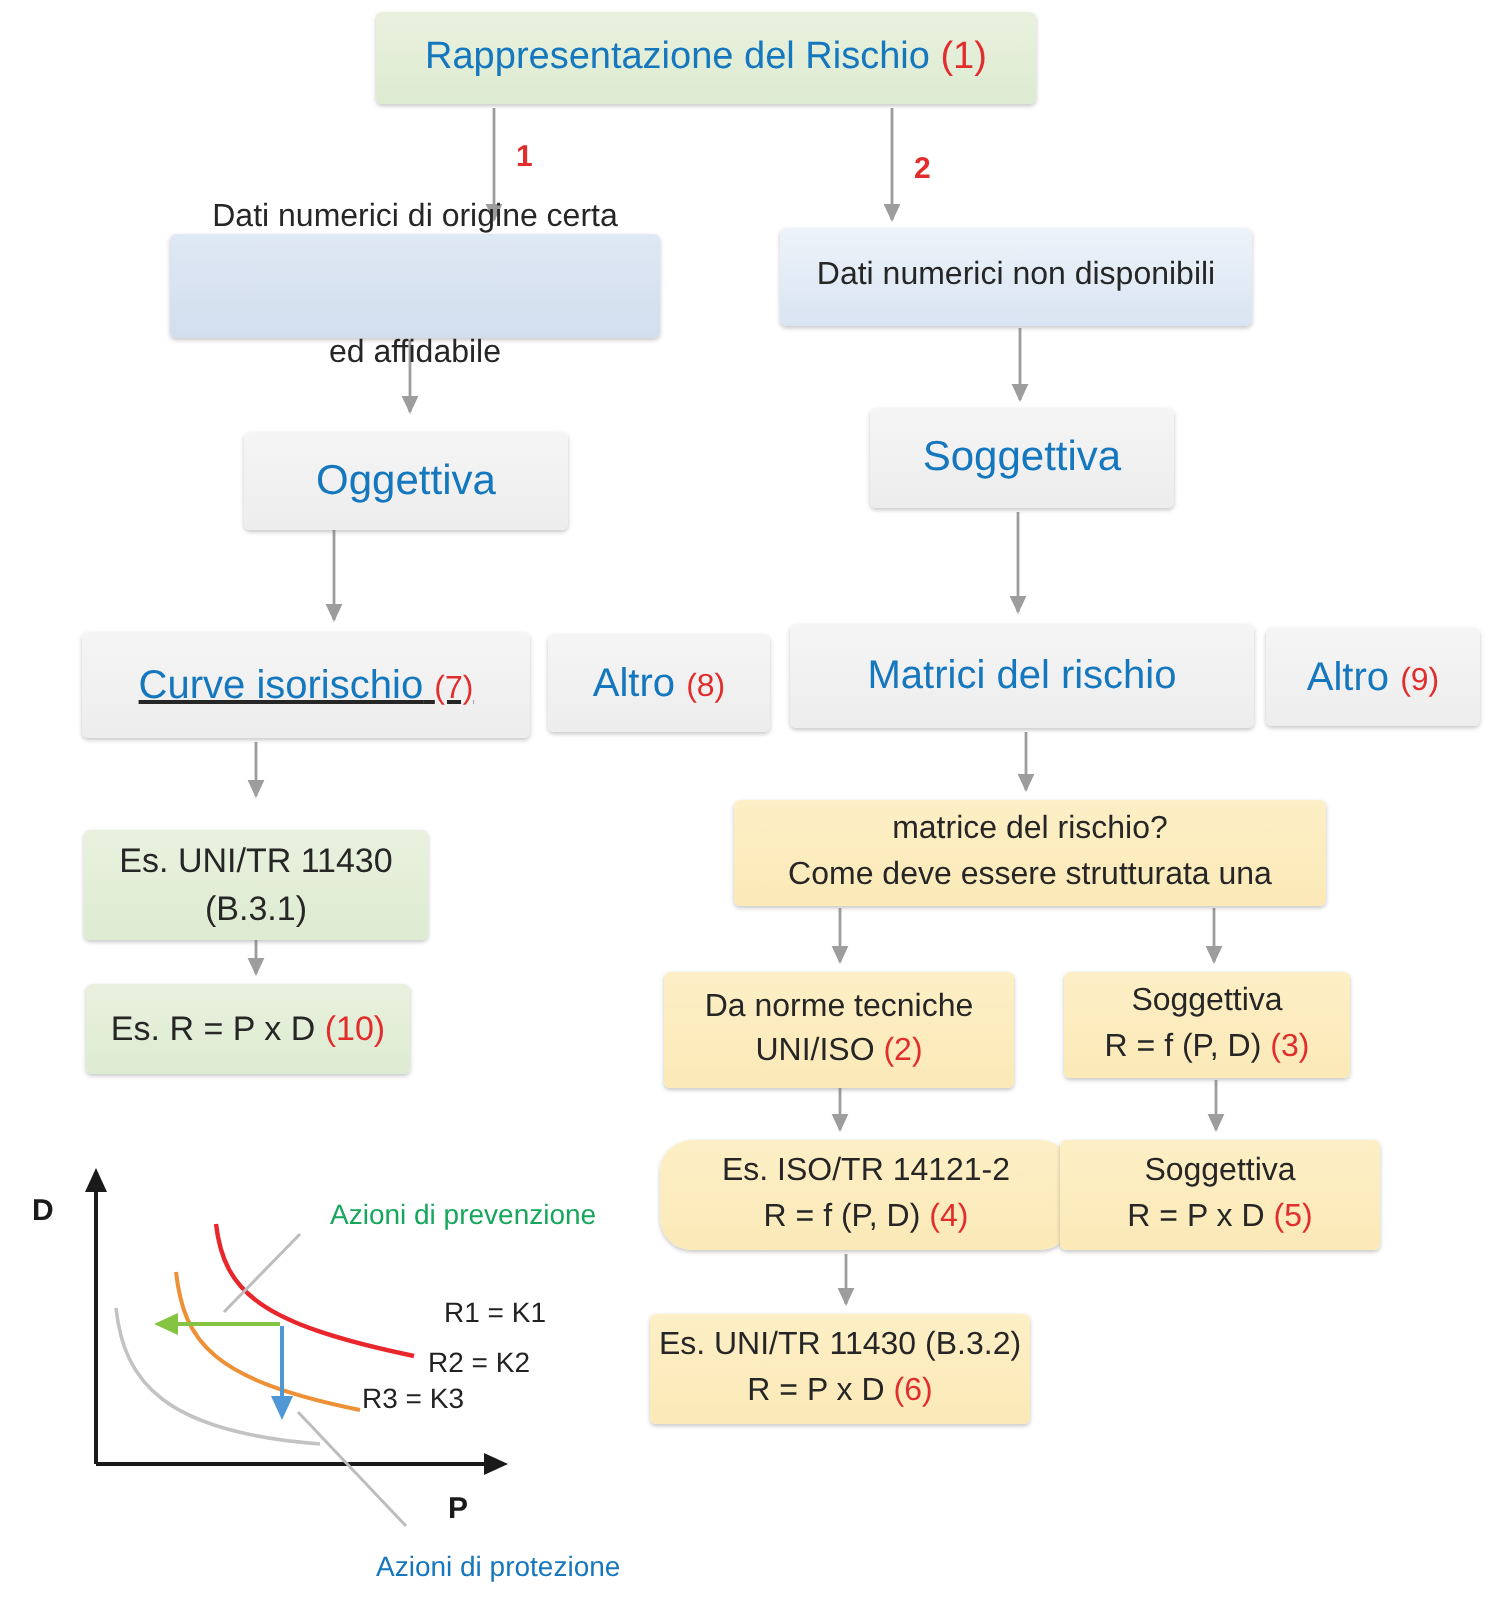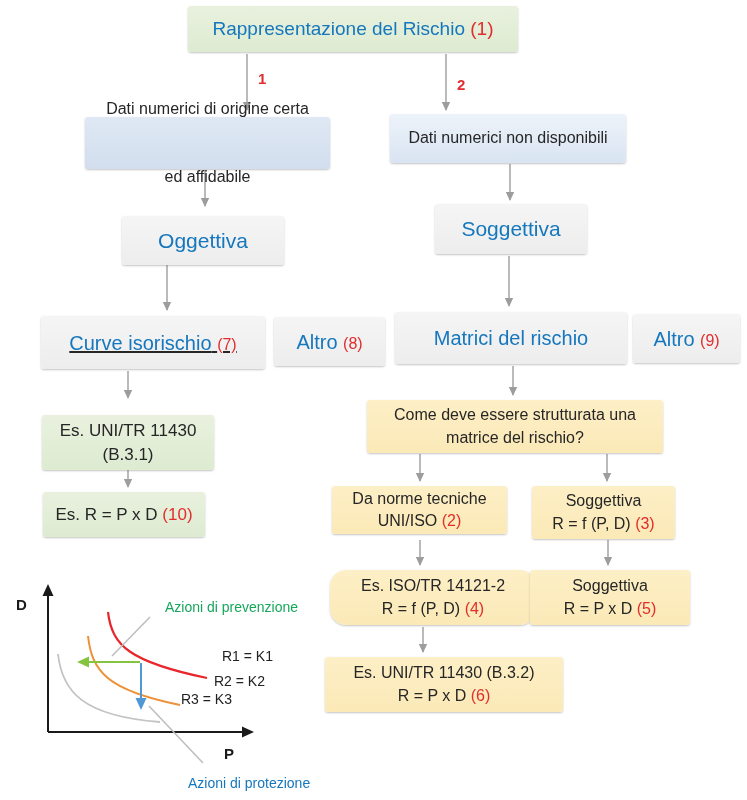--- a/index.html
+++ b/index.html
@@ -149,42 +149,42 @@
   <div class="node green" style="left:42px;top:403px;width:172px;height:55px;margin-top:12px;">
     <div class="ln fs17 t-dark">Es. UNI/TR 11430</div>
     <div class="ln fs17 t-dark">(B.3.1)</div>
   </div>
 
   <div class="node green" style="left:43px;top:492px;width:162px;height:45px;">
     <div class="ln fs17"><span class="t-dark">Es. R = P x D</span> <span class="t-red">(10)</span></div>
   </div>
 
   <div class="node yellow" style="left:367px;top:400px;width:296px;height:53px;">
+    <div class="ln fs16 t-dark">matrice del rischio?</div>
     <div class="ln fs16 t-dark">Come deve essere strutturata una</div>
-    <div class="ln fs16 t-dark">matrice del rischio?</div>
   </div>
 
-  <div class="node yellow" style="left:332px;top:486px;width:175px;height:48px;">
+  <div class="node yellow" style="left:332px;top:486px;width:175px;height:58px;">
     <div class="ln fs16 t-dark">Da norme tecniche</div>
     <div class="ln fs16"><span class="t-dark">UNI/ISO</span> <span class="t-red">(2)</span></div>
   </div>
 
   <div class="node yellow" style="left:532px;top:486px;width:143px;height:53px;">
     <div class="ln fs16 t-dark">Soggettiva</div>
     <div class="ln fs16"><span class="t-dark">R = f (P, D)</span> <span class="t-red">(3)</span></div>
   </div>
 
   <div class="node yellow" style="left:330px;top:570px;width:206px;height:55px;border-radius:16px;">
     <div class="ln fs16 t-dark">Es. ISO/TR 14121-2</div>
     <div class="ln fs16"><span class="t-dark">R = f (P, D)</span> <span class="t-red">(4)</span></div>
   </div>
 
   <div class="node yellow" style="left:530px;top:570px;width:160px;height:55px;">
     <div class="ln fs16 t-dark">Soggettiva</div>
     <div class="ln fs16"><span class="t-dark">R = P x D</span> <span class="t-red">(5)</span></div>
   </div>
 
-  <div class="node yellow" style="left:325px;top:657px;width:238px;height:55px;">
+  <div class="node yellow" style="left:325px;top:657px;width:190px;height:55px;">
     <div class="ln fs16 t-dark">Es. UNI/TR 11430 (B.3.2)</div>
     <div class="ln fs16"><span class="t-dark">R = P x D</span> <span class="t-red">(6)</span></div>
   </div>
 
 </div>
 
 </body></html>

